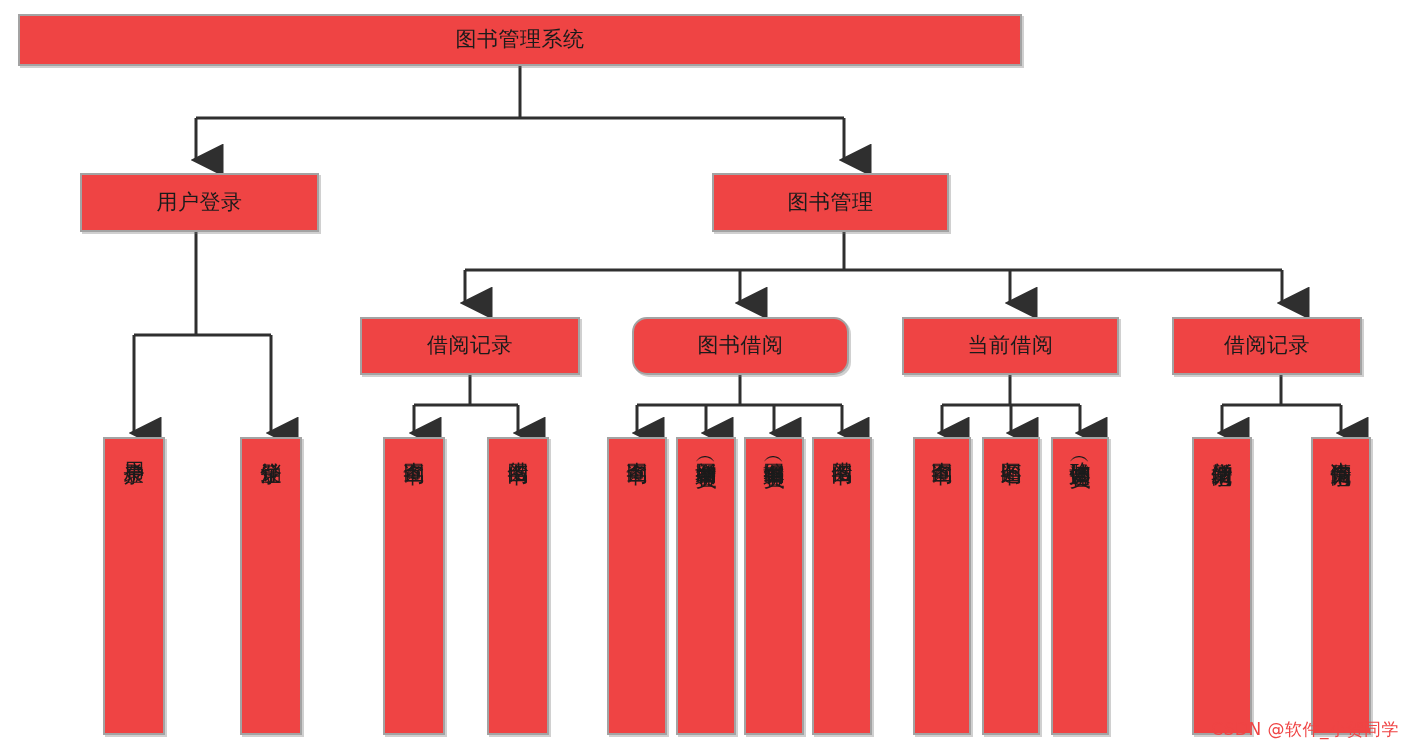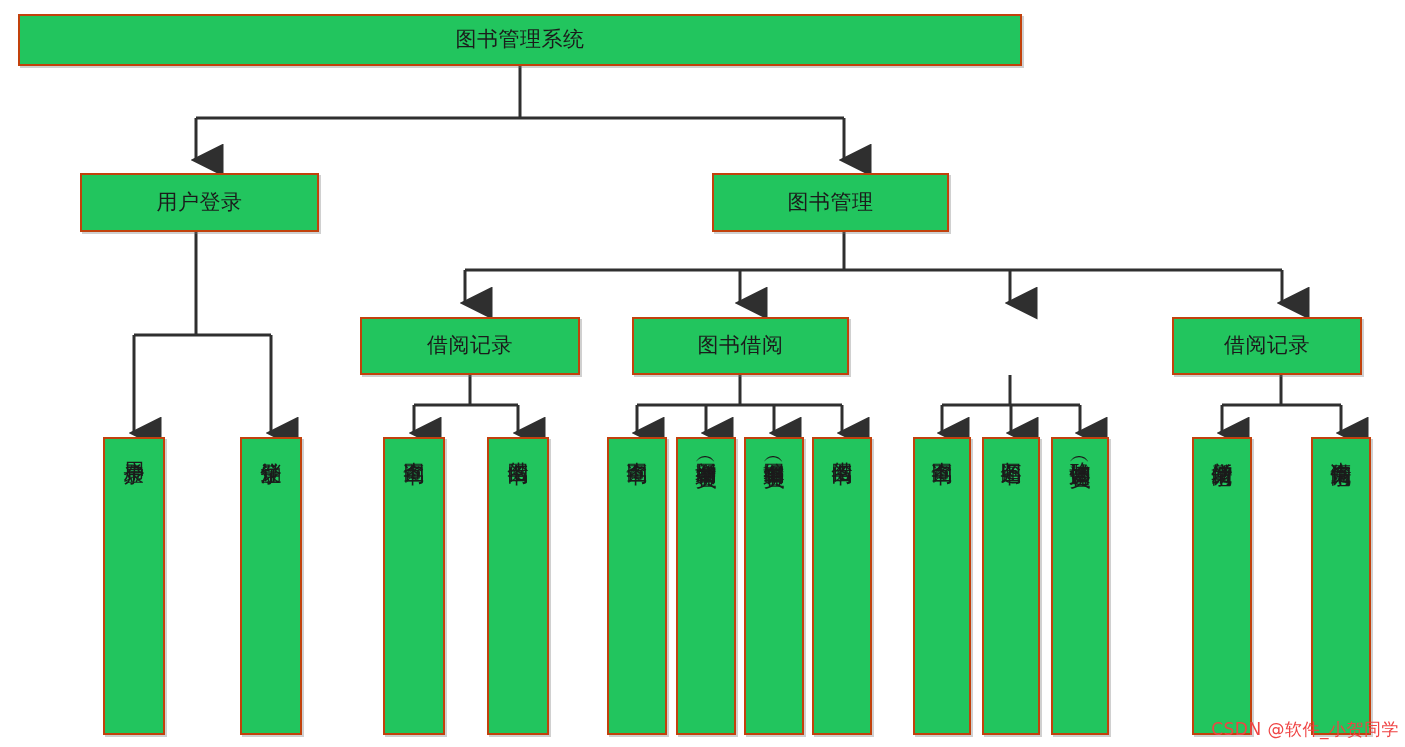--- a/index.html
+++ b/index.html
@@ -21,22 +21,22 @@
     position: absolute;
     left: 0;
     top: 0;
     width: 1405px;
     height: 747px;
     pointer-events: none;
   }
   .node {
     position: absolute;
     box-sizing: border-box;
-    background: #22c55e;
-    border: 2px solid #c2410c;
+    background: #ef4444;
+    border: 2px solid #a3a3a3;
     box-shadow: 2px 2px 0 rgba(120,120,120,0.35);
     display: flex;
     align-items: center;
     justify-content: center;
     color: #1b1b1b;
   }
   .node.horiz {
     font-size: 21px;
     letter-spacing: 0.5px;
     line-height: 1.2;
@@ -132,22 +132,25 @@
   <div class="node horiz" style="left:80px; top:173px; width:239px; height:59px;">
     <span>用户登录</span>
   </div>
   <div class="node horiz" style="left:712px; top:173px; width:237px; height:59px;">
     <span>图书管理</span>
   </div>
 
   <div class="node horiz" style="left:360px; top:317px; width:220px; height:58px;">
     <span>借阅记录</span>
   </div>
-  <div class="node horiz" style="left:632px; top:317px; width:217px; height:58px;">
+  <div class="node horiz" style="left:632px; top:317px; width:217px; height:58px;border-radius:15px;">
     <span>图书借阅</span>
+  </div>
+  <div class="node horiz" style="left:902px; top:317px; width:217px; height:58px;">
+    <span>当前借阅</span>
   </div>
   <div class="node horiz" style="left:1172px; top:317px; width:190px; height:58px;">
     <span>借阅记录</span>
   </div>
 
   <div class="node vert vcenter" style="left:103px; top:437px; width:62px; height:298px;">
     <span class="vtext">用户登录</span>
   </div>
   <div class="node vert vcenter" style="left:240px; top:437px; width:62px; height:298px;">
     <span class="vtext">注销登录</span>

